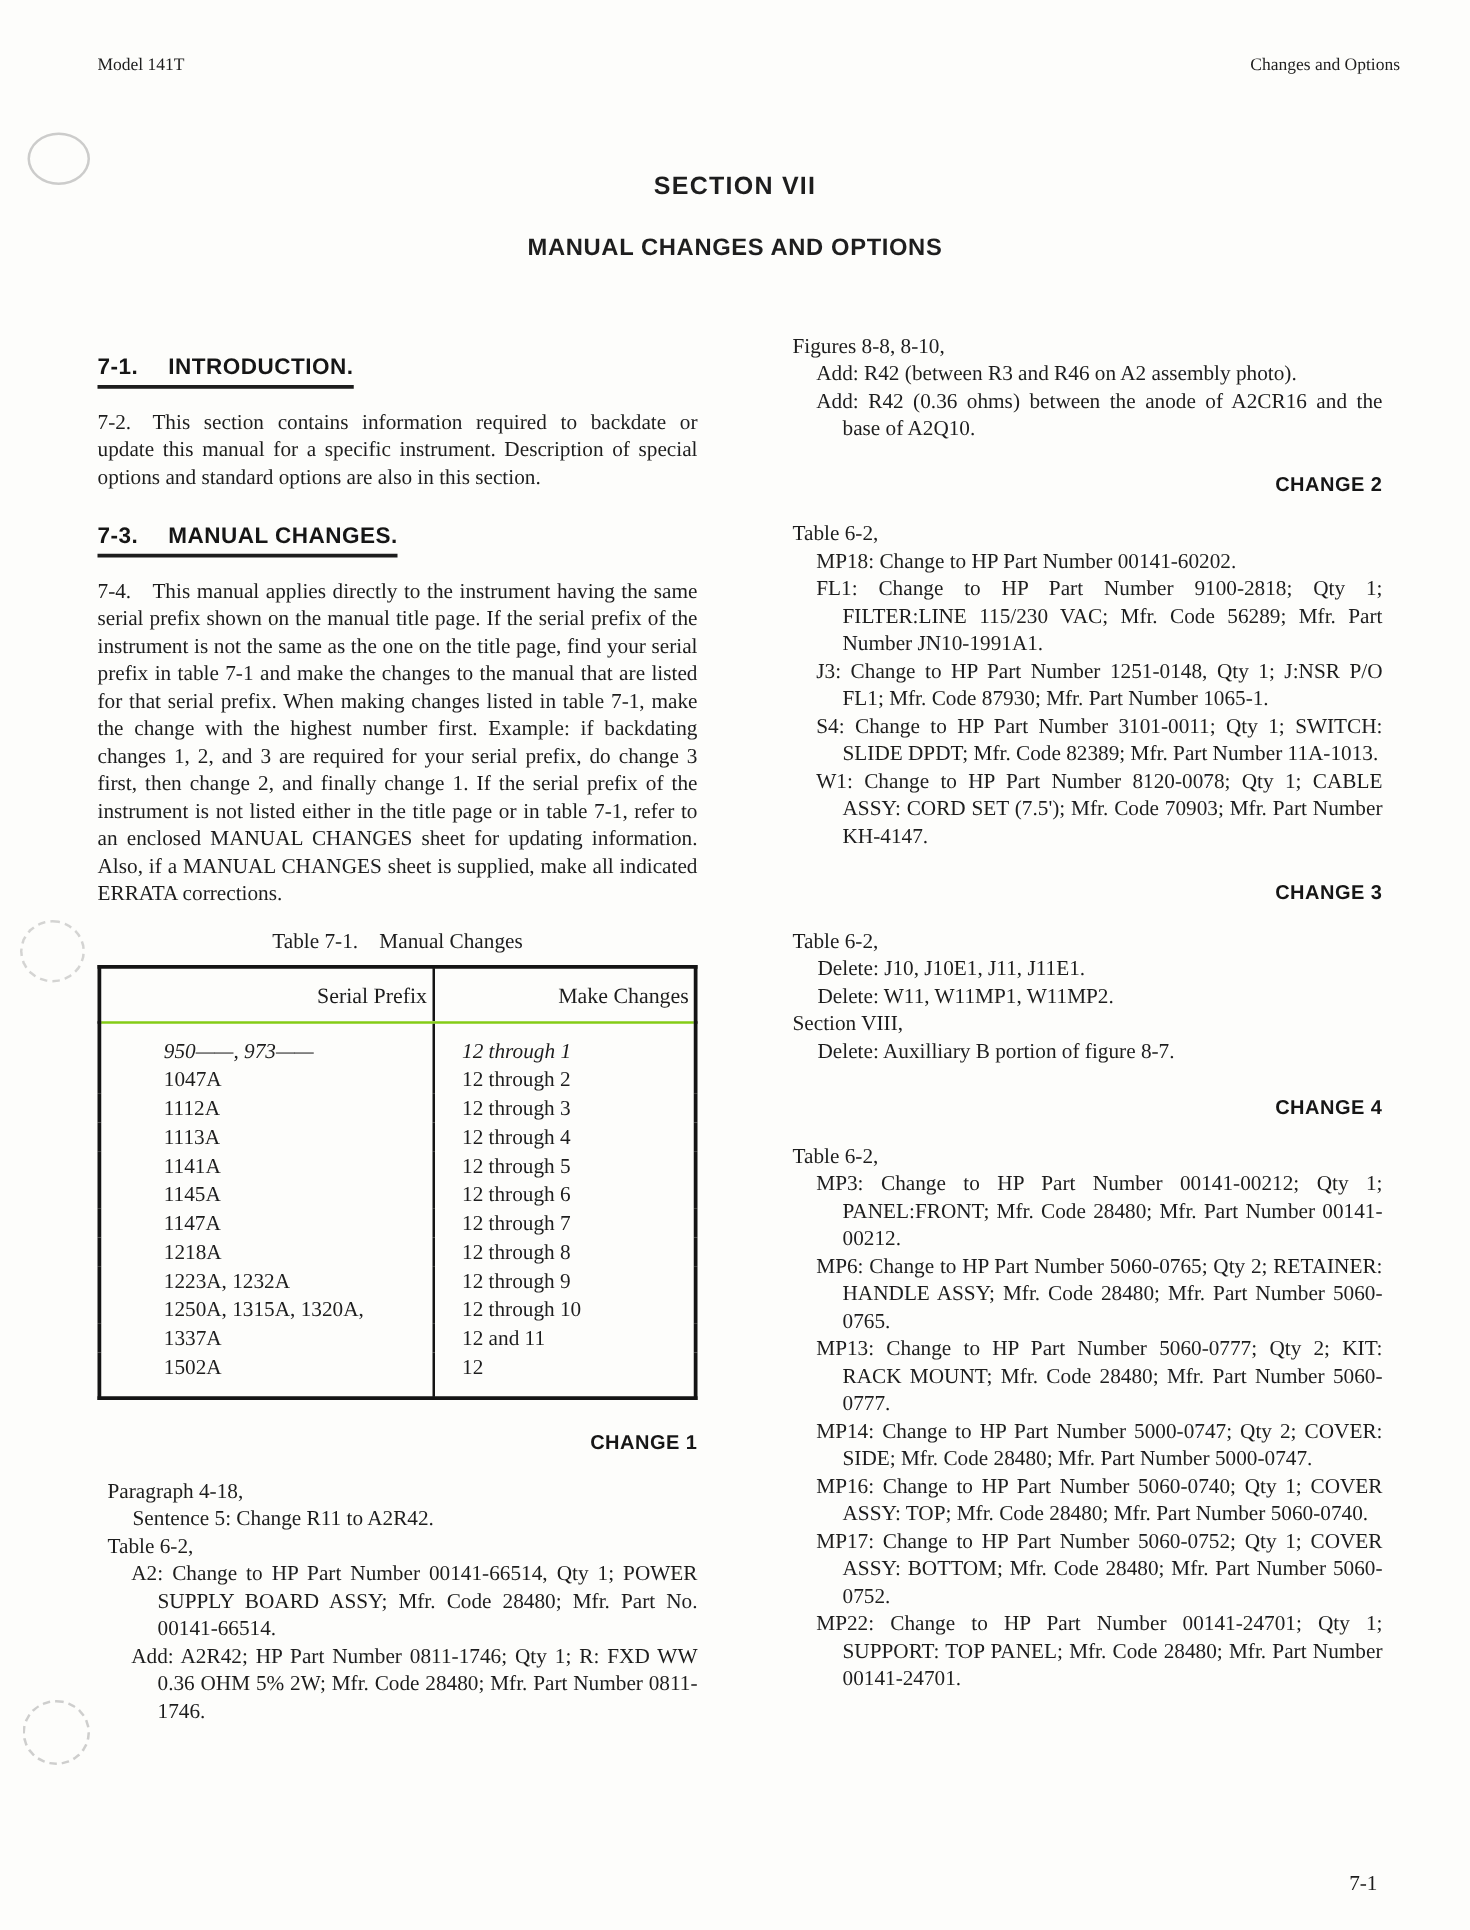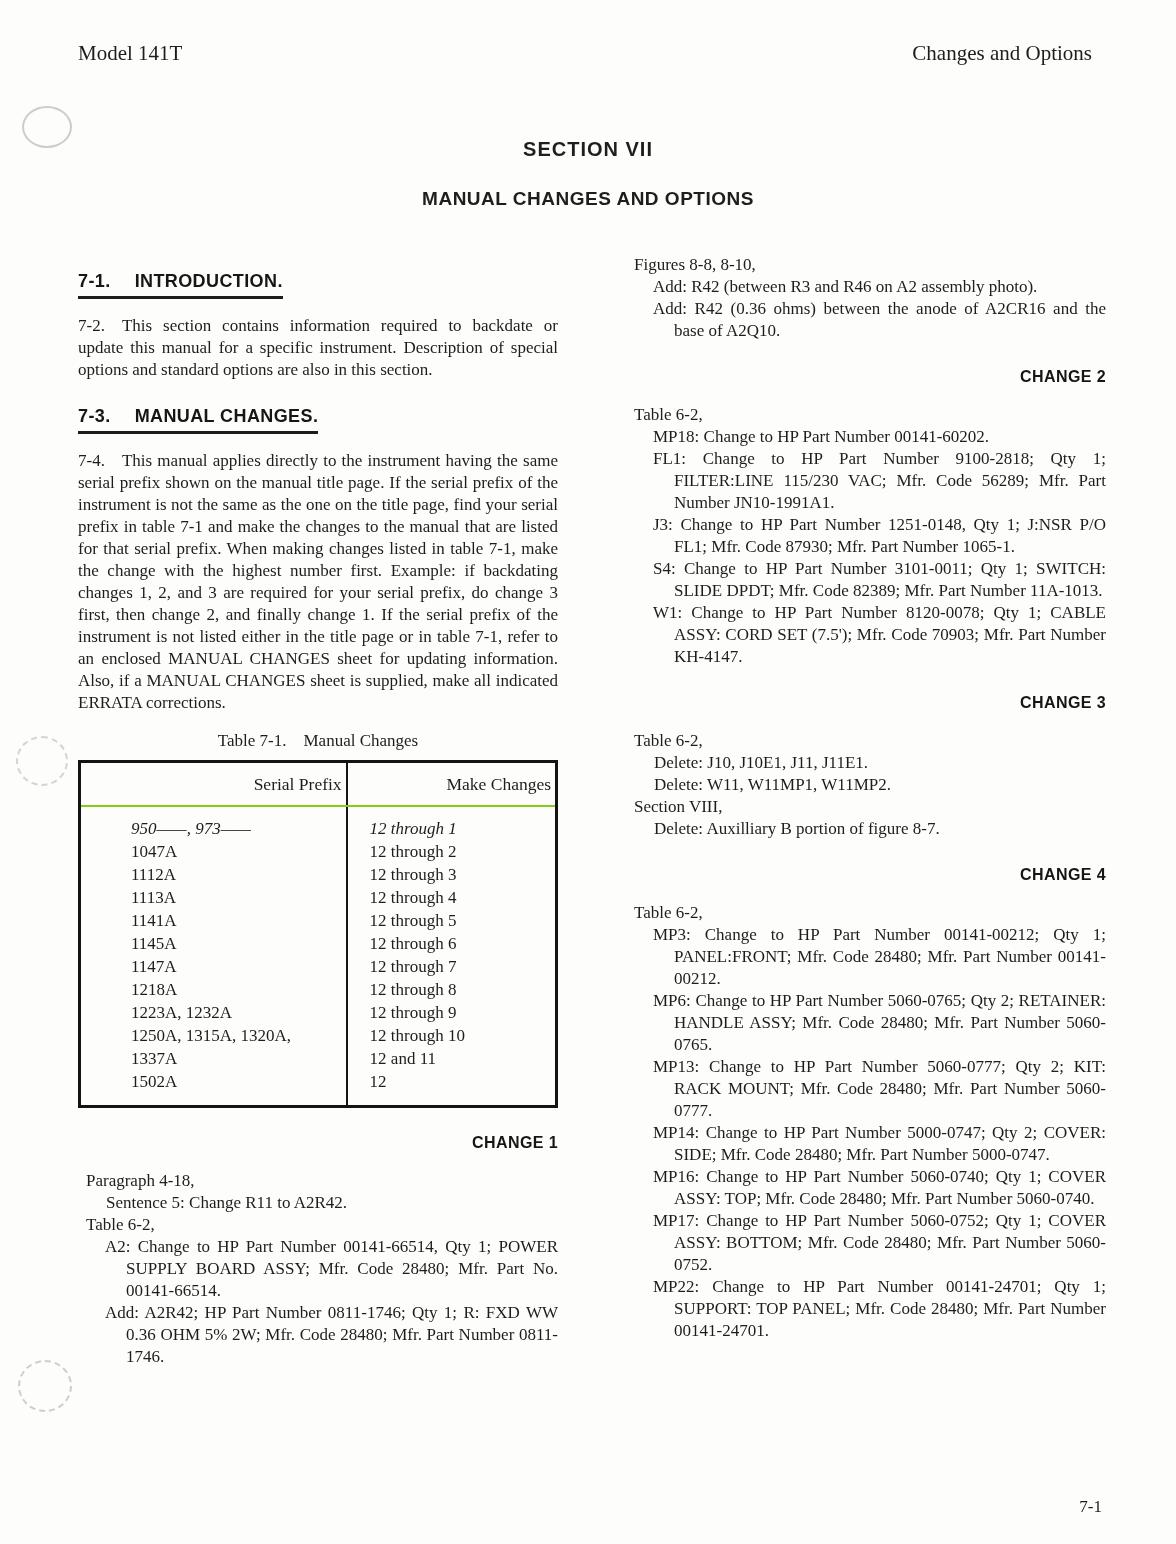--- a/index.html
+++ b/index.html
@@ -21,40 +21,40 @@
     position: absolute;
     border-radius: 50%;
     border: 2px solid rgba(145,145,145,0.45);
   }
   .p1 { left: 22px; top: 106px; width: 46px; height: 38px; }
   .p2 { left: 16px; top: 736px; width: 48px; height: 46px; border-style: dashed; border-color: rgba(150,150,150,0.4); }
   .p3 { left: 18px; top: 1360px; width: 50px; height: 48px; border-style: dashed; border-color: rgba(150,150,150,0.45); }
 
   .hdr {
     position: absolute;
-    top: 42px; left: 78px; right: 84px;
+    top: 42px; left: 78px; right: 56px;
     display: flex; justify-content: space-between;
-    font-size: 21px;
+    font-size: 14px;
     text-align: right;
   }
 
   .titleblock {
     position: absolute;
     top: 138px; left: 0; right: 0;
     text-align: center;
     font-family: "Liberation Sans", sans-serif;
     font-weight: 700;
     color: #1e1e1e;
   }
   .titleblock .t1 { font-size: 20px; letter-spacing: 1px; }
   .titleblock .t2 { font-size: 19px; letter-spacing: 0.5px; margin-top: 28px; }
 
   .cols {
     position: absolute;
-    top: 252px; left: 78px;
+    top: 264px; left: 78px;
     width: 1028px;
     display: flex;
     gap: 68px;
   }
   .col { width: 480px; }
 
   .h-ul {
     display: inline-block;
     font-family: "Liberation Sans", sans-serif;
     font-weight: 700;

